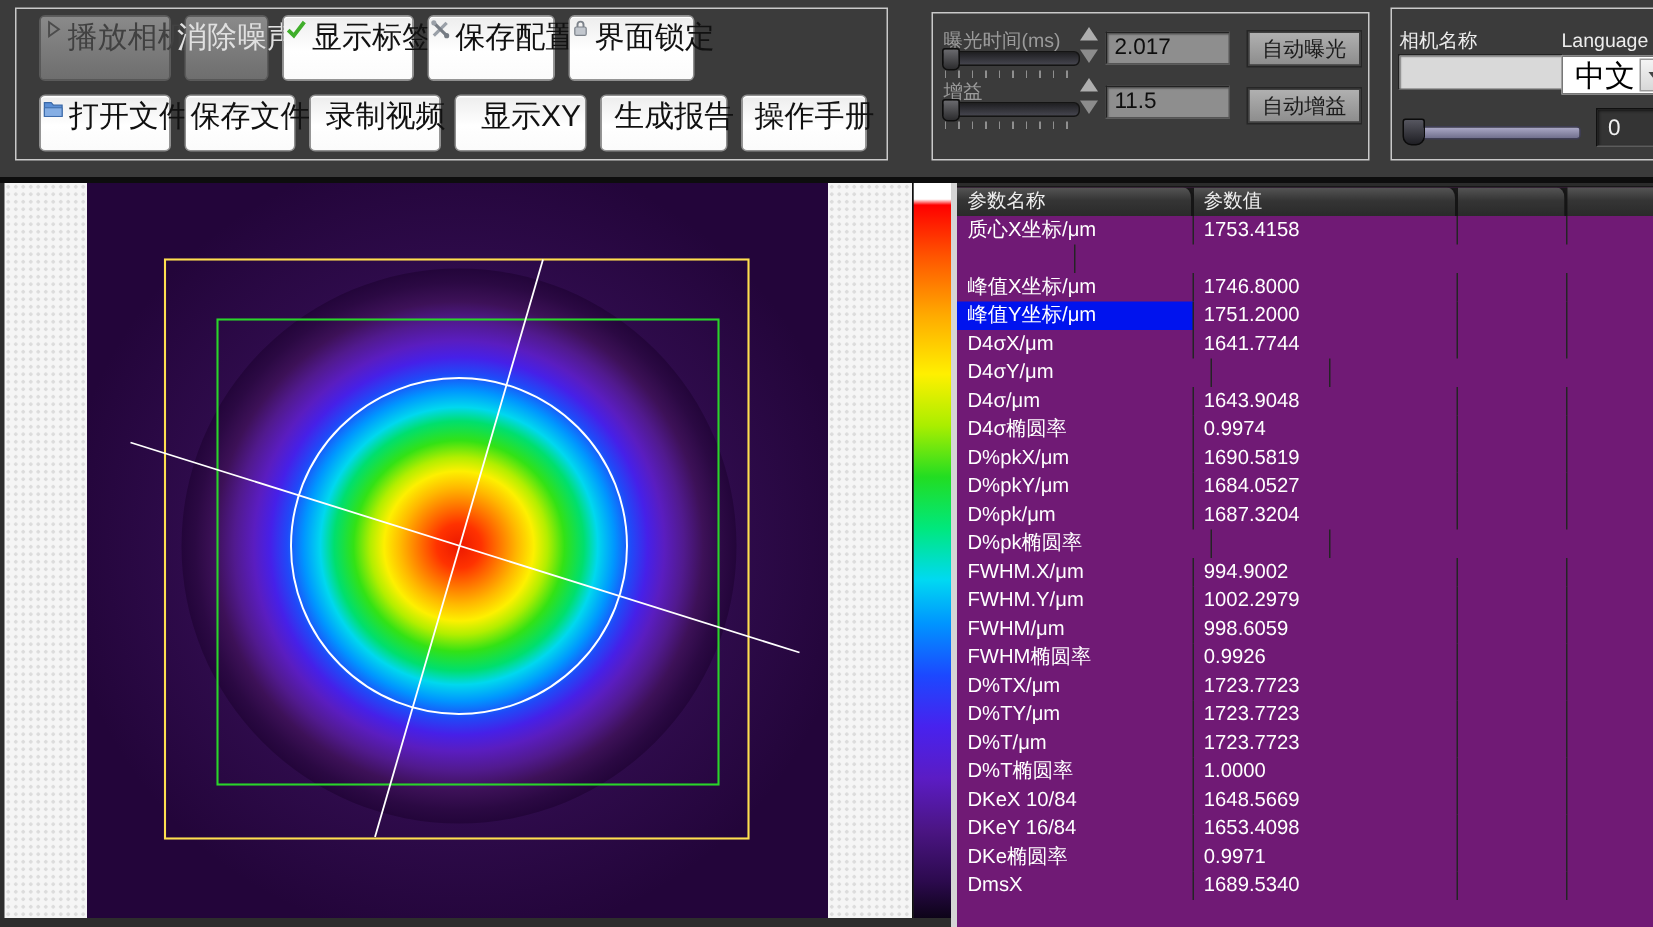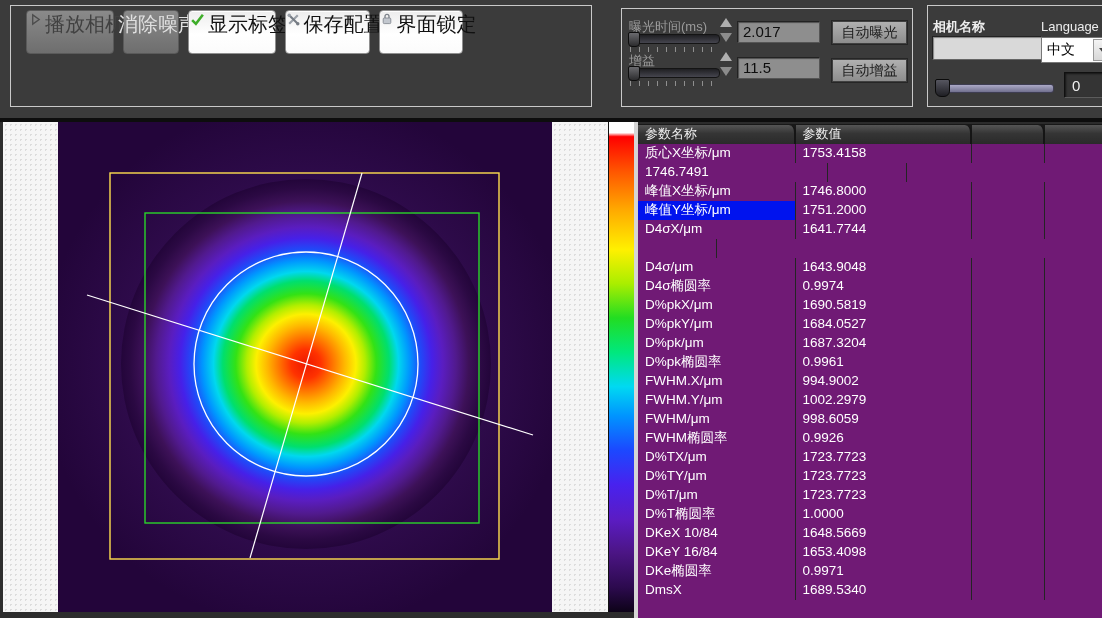--- a/index.html
+++ b/index.html
@@ -36,21 +36,21 @@
   .spin{position:absolute;width:14px;height:26px;}
   .spin .up,.spin .dn{position:absolute;left:1px;width:0;height:0;border-left:6px solid transparent;border-right:6px solid transparent;}
   .spin .up{top:1px;border-bottom:9px solid #aeaeae;}
   .spin .dn{bottom:1px;border-top:9px solid #8c8c8c;}
   
   #camera-box{left:927px;top:5px;width:210px;height:100px;}
   .white-label{position:absolute;color:#ededed;font-size:13px;}
   #camera-name-field{position:absolute;left:4px;top:30px;width:100px;height:22px;background:#d9d9d9;border:1px solid #222;
             border-right-color:#666;border-bottom-color:#666;box-shadow:inset 1px 1px 1px rgba(0,0,0,.4);font-size:13px;padding:0 4px;color:#111;}
   #language-select{position:absolute;left:113px;top:31px;width:72px;height:24px;background:#fff;border:1px solid #777;display:flex;align-items:center;}
-  #language-select .val{flex:1;font-size:14px;color:#000;padding-left:5px;}
+  #language-select .val{flex:1;font-size:20px;color:#000;padding-left:5px;text-align:center;}
   #language-select .chev{width:18px;height:20px;margin-right:1px;background:linear-gradient(#f4f4f4,#d8d8d8);border:1px solid #999;
             display:flex;align-items:center;justify-content:center;}
   #language-select .chev i{width:0;height:0;border-left:4px solid transparent;border-right:4px solid transparent;border-top:5px solid #444;}
   .cam-slider{position:absolute;left:8px;top:78px;width:116px;height:7px;border-radius:3px;background:linear-gradient(#aba9c6,#71708e);border:1px solid #3e3d52;}
   .cam-slider .thumb{position:absolute;left:-2px;top:-6px;width:13px;height:16px;background:linear-gradient(#565660,#1f1f24);border:1px solid #0b0b0b;border-radius:2px 2px 6px 6px;}
   #cam-slider-value{position:absolute;left:136px;top:66px;width:46px;height:26px;background:#343434;border:1px solid #101010;
             border-right-color:#5c5c5c;border-bottom-color:#5c5c5c;box-shadow:inset 1px 1px 2px rgba(0,0,0,.6);
             color:#f0f0f0;font-size:15px;line-height:26px;padding-left:7px;box-sizing:border-box;}
   
   #main-area{position:absolute;left:0;top:122px;width:1102px;height:496px;background:#2b2b2b;}
@@ -114,20 +114,46 @@
         <div class="btn btn-light" style="width: 84px; height: 44px;">
           <span class="btn-icon">
             <svg width="14" height="14" viewBox="0 0 14 14">
               <rect x="3.2" y="6" width="7.6" height="5.6" rx="1" fill="#c2c7ce" stroke="#7c828a" stroke-width="0.8"></rect>
               <path d="M5 6 V4.4 a2 2 0 0 1 4 0 V6" fill="none" stroke="#7c828a" stroke-width="1.3"></path>
             </svg>
           </span>
           <span>界面锁定</span>
         </div>
       </div>
+    <div class="toolbar-row" id="toolbar-row-2">
+        <div class="btn btn-light" style="width: 88px; height: 38px;">
+          <span class="btn-icon">
+            <svg width="15" height="15" viewBox="0 0 14 14">
+              <path d="M1.5 3.2 h4.2 l1.4 1.6 h5.4 v7 h-11 z" fill="#5b8fd6" stroke="#3a69a8" stroke-width="0.8"></path>
+              <path d="M1.5 6.4 h11 v5.4 h-11 z" fill="#85aee4" stroke="#3a69a8" stroke-width="0.6"></path>
+            </svg>
+          </span>
+          <span>打开文件</span>
+        </div>
+        <div class="btn btn-light" style="width: 74px; height: 38px;">
+          <span>保存文件</span>
+        </div>
+        <div class="btn btn-light" style="width: 88px; height: 38px;">
+          <span>录制视频</span>
+        </div>
+        <div class="btn btn-light" style="width: 88px; height: 38px;">
+          <span>显示XY</span>
+        </div>
+        <div class="btn btn-light" style="width: 85px; height: 38px;">
+          <span>生成报告</span>
+        </div>
+        <div class="btn btn-light" style="width: 84px; height: 38px;">
+          <span>操作手册</span>
+        </div>
+      </div>
   </div>
 
   <div class="gbox" id="exposure-box">
     <span class="gray-label" style="left:7px;top:9px;">曝光时间(ms)</span>
     <div class="exp-slider" style="left:6px;top:25px;">
         <div class="thumb"></div>
       </div>
     <div class="ticks" style="left:8px;top:38px;width:90px;"></div>
     <div class="spin" style="left:97px;top:8px;">
         <div class="up"></div>
@@ -143,21 +169,21 @@
     <div class="ticks" style="left:8px;top:72px;width:90px;"></div>
     <div class="spin" style="left:97px;top:42px;">
         <div class="up"></div>
         <div class="dn"></div>
       </div>
     <div class="numfield" style="left:115px;top:48px;width:76px;height:20px;">11.5</div>
     <div class="gray-btn" style="left:210px;top:50px;width:73px;height:21px;line-height:21px;">自动增益</div>
   </div>
 
   <div class="gbox" id="camera-box">
-    <span class="white-label" style="left:5px;top:12px;font-weight:bold;">相机名称</span>
+    <span class="white-label" style="left:5px;top:12px;">相机名称</span>
     <input id="camera-name-field" value="" style="">
     <span class="white-label" style="left:113px;top:13px;">Language</span>
     <div id="language-select">
       <span class="val">中文</span>
       <span class="chev">
           <i></i>
         </span>
     </div>
     <div class="cam-slider">
         <div class="thumb"></div>
@@ -222,21 +248,20 @@
       <div class="hcell w-c4"></div>
     </div>
     <div>
         <div class="trow">
           <div class="tcell w-name">质心X坐标/μm</div>
           <div class="tcell w-val">1753.4158</div>
           <div class="tcell w-c3"></div>
           <div class="tcell w-c4"></div>
         </div>
         <div class="trow">
-          <div class="tcell w-val">1746.7491</div>
           <div class="tcell w-c3"></div>
           <div class="tcell w-c4"></div>
         </div>
         <div class="trow">
           <div class="tcell w-name">峰值X坐标/μm</div>
           <div class="tcell w-val">1746.8000</div>
           <div class="tcell w-c3"></div>
           <div class="tcell w-c4"></div>
         </div>
         <div class="trow">
@@ -245,20 +270,21 @@
           <div class="tcell w-c3"></div>
           <div class="tcell w-c4"></div>
         </div>
         <div class="trow">
           <div class="tcell w-name">D4σX/μm</div>
           <div class="tcell w-val">1641.7744</div>
           <div class="tcell w-c3"></div>
           <div class="tcell w-c4"></div>
         </div>
         <div class="trow">
+          <div class="tcell w-name">D4σY/μm</div>
           <div class="tcell w-c3"></div>
           <div class="tcell w-c4"></div>
         </div>
         <div class="trow">
           <div class="tcell w-name">D4σ/μm</div>
           <div class="tcell w-val">1643.9048</div>
           <div class="tcell w-c3"></div>
           <div class="tcell w-c4"></div>
         </div>
         <div class="trow">
@@ -280,21 +306,20 @@
           <div class="tcell w-c4"></div>
         </div>
         <div class="trow">
           <div class="tcell w-name">D%pk/μm</div>
           <div class="tcell w-val">1687.3204</div>
           <div class="tcell w-c3"></div>
           <div class="tcell w-c4"></div>
         </div>
         <div class="trow">
           <div class="tcell w-name">D%pk椭圆率</div>
-          <div class="tcell w-val">0.9961</div>
           <div class="tcell w-c3"></div>
           <div class="tcell w-c4"></div>
         </div>
         <div class="trow">
           <div class="tcell w-name">FWHM.X/μm</div>
           <div class="tcell w-val">994.9002</div>
           <div class="tcell w-c3"></div>
           <div class="tcell w-c4"></div>
         </div>
         <div class="trow">

